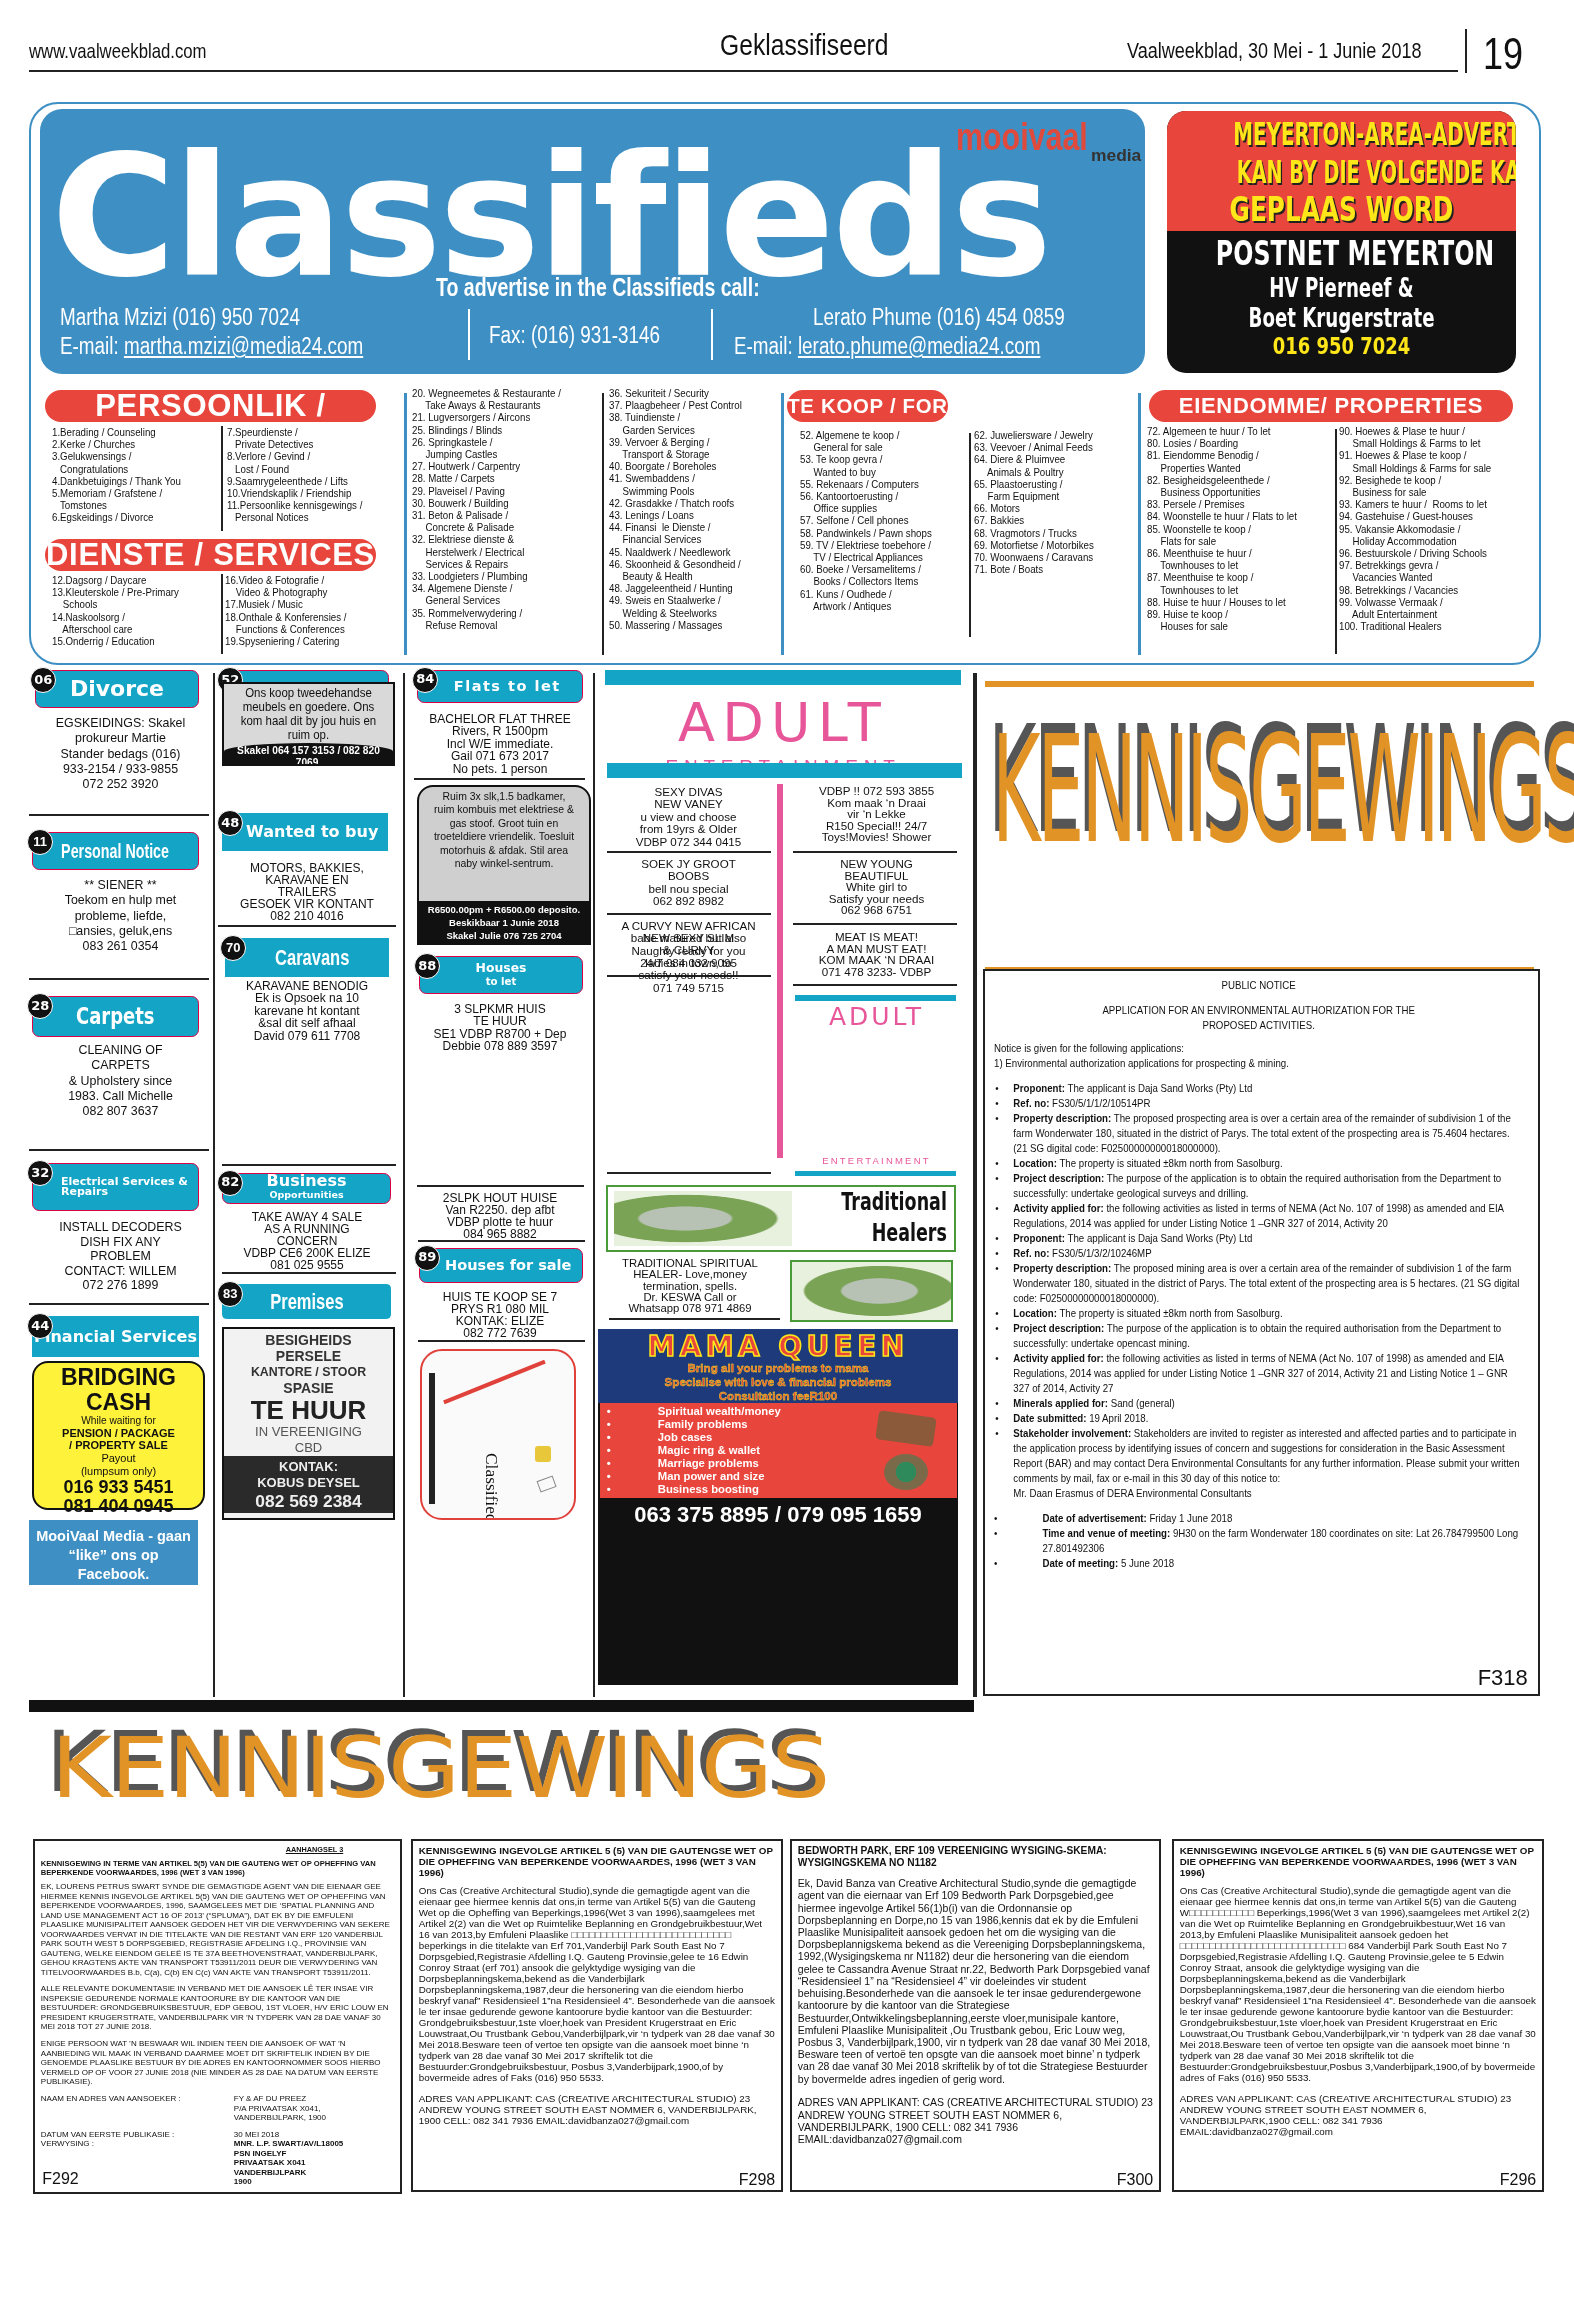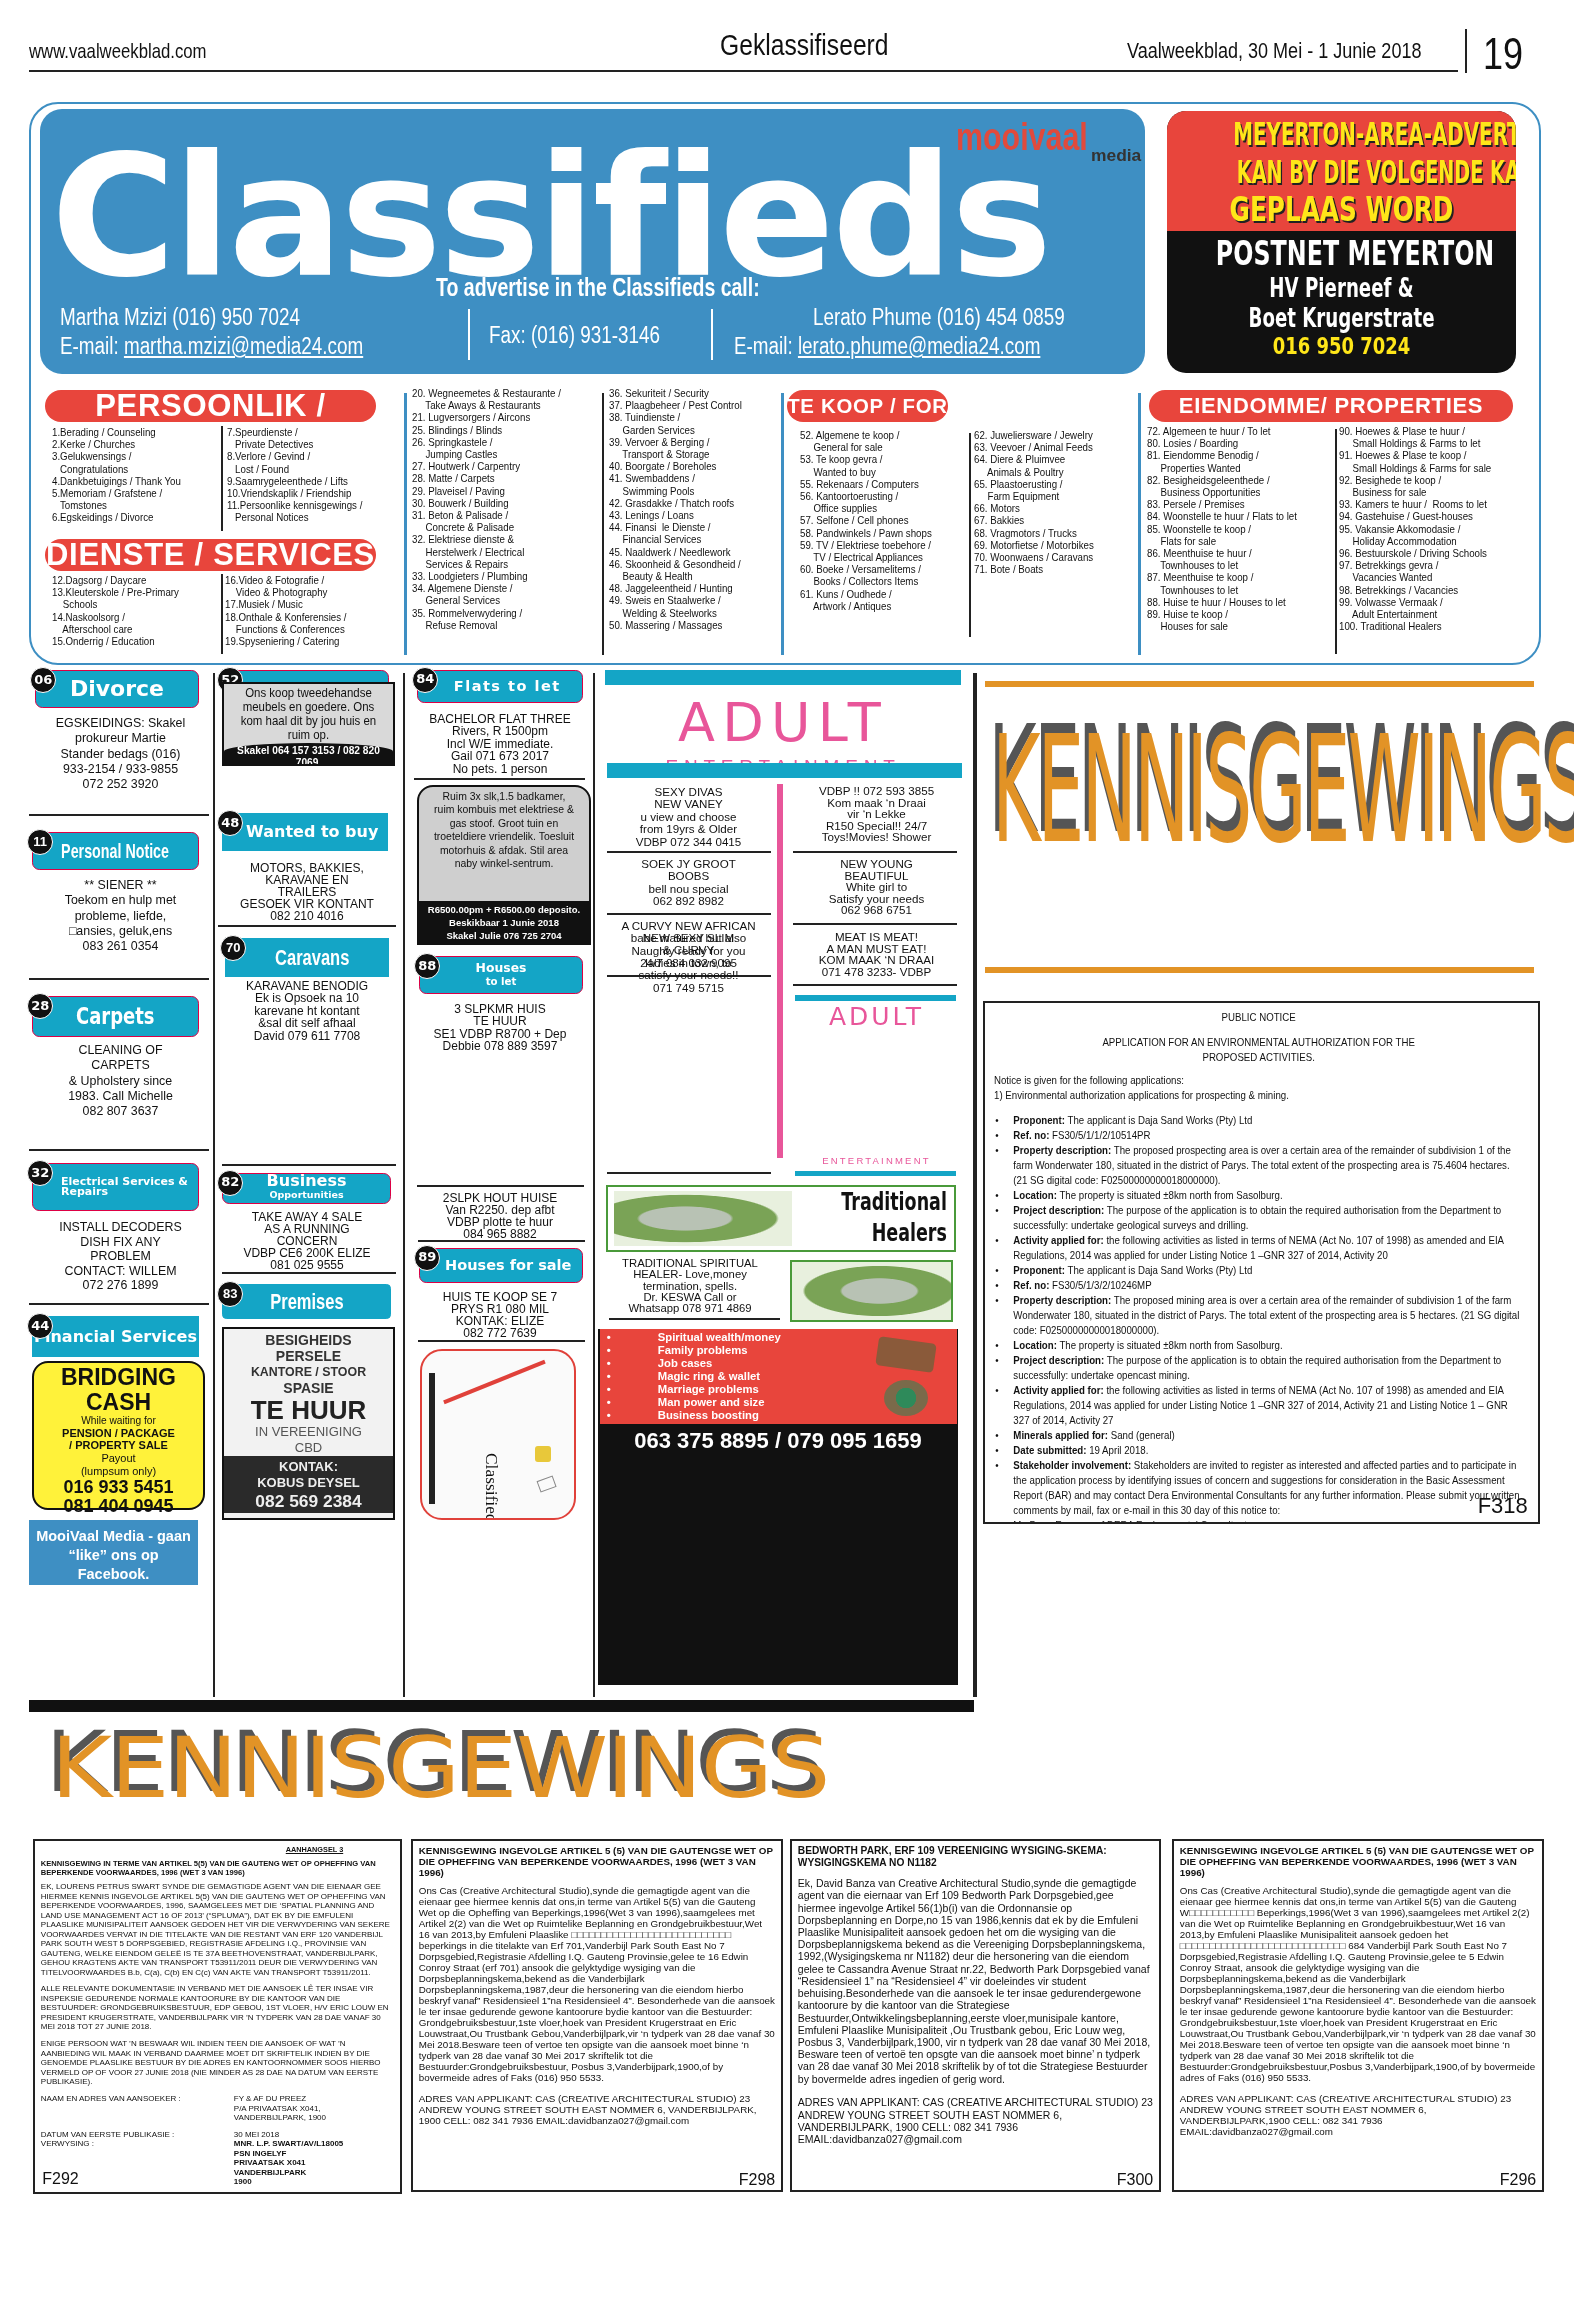--- a/index.html
+++ b/index.html
@@ -463,41 +463,47 @@
 </div>
 <div class="abs ad" style="left:603px;top:1258px;width:174px;white-space:pre;font-size:11.3px;line-height:11.3px">TRADITIONAL SPIRITUAL
 HEALER- Love,money
 termination, spells.
 Dr. KESWA Call or
 Whatsapp 078 971 4869</div>
 <div class="abs rule" style="left:609px;top:1318px;width:171px;height:1.5px"></div>
 <div class="abs" style="left:790px;top:1260px;width:163px;height:62px;border:2.9px solid #4a9a3a;background:radial-gradient(ellipse at 55% 50%,#b8c2b4 0 30%,#7aa356 32% 60%,#e8f0de 62%)"></div>
 
 <div class="abs" style="left:598px;top:1329px;width:360px;height:356px;background:#111">
+  <div style="background:#1f3a7a;height:74px;text-align:center;padding-top:2.9px">
+    <div style="font-size:28px;font-weight:900;color:#e8453c;-webkit-text-stroke:1.5px #ffe619;letter-spacing:4.4px;font-family:'DejaVu Sans',sans-serif;line-height:29px">MAMA QUEEN</div>
+    <div style="font-size:11.6px;font-weight:900;color:#e8453c;-webkit-text-stroke:0.4px #ffe619;line-height:14px">Bring all your problems to mama</div>
+    <div style="font-size:11.6px;font-weight:900;color:#e8453c;-webkit-text-stroke:0.4px #ffe619;line-height:14px">Specialise with love &amp; financial problems</div>
+    <div style="font-size:11.6px;font-weight:900;color:#e8453c;-webkit-text-stroke:0.4px #ffe619;line-height:14px">Consultation feeR100</div>
+  </div>
   <div style="background:#e8453c;height:95px;position:relative;padding:1.5px 0 0 7.3px;margin:0 1.5px">
     <div style="color:#fff;font-weight:bold;font-size:11.3px;line-height:13px">
       <div>•<span style="margin-left:47px">Spiritual wealth/money</span></div>
       <div>•<span style="margin-left:47px">Family problems</span></div>
       <div>•<span style="margin-left:47px">Job cases</span></div>
       <div>•<span style="margin-left:47px">Magic ring &amp; wallet</span></div>
       <div>•<span style="margin-left:47px">Marriage problems</span></div>
       <div>•<span style="margin-left:47px">Man power and size</span></div>
       <div>•<span style="margin-left:47px">Business boosting</span></div>
     </div>
     <div style="position:absolute;right:22px;top:11px;width:58px;height:29px;background:#8a5a3a;border-radius:4.4px;transform:rotate(8deg)"></div>
     <div style="position:absolute;right:29px;top:51px;width:44px;height:36px;background:radial-gradient(circle,#2e8a5a 0 35%,#7a6a4a 37%);border-radius:50%"></div>
   </div>
   <div style="color:#fff;font-weight:bold;font-size:22px;text-align:center;line-height:29px;padding-top:1.5px">063 375 8895 / 079 095 1659</div>
 </div>
 
 <div class="abs" style="left:985px;top:681px;width:549px;height:5.8px;background:#e29326"></div>
 <div class="abs kenn" style="left:992px;top:705px;font-size:109px;letter-spacing:-4.4px;transform:scaleX(.68) scaleY(1.35);transform-origin:left top">KENNISGEWINGS</div>
 <div class="abs" style="left:985px;top:967px;width:549px;height:5.8px;background:#e29326"></div>
 
-<div class="abs notice" style="left:983px;top:1001px;width:557px;height:523px;padding:7.3px 7.3px 0 8.7px;overflow:hidden">
+<div class="abs notice" style="left:983px;top:969px;width:557px;height:727px;padding:7.3px 7.3px 0 8.7px;overflow:hidden">
   <div class="pn" style="text-align:center;width:112%;font-size:11px">PUBLIC NOTICE</div>
   <div class="pn" style="text-align:center;width:112%;padding:10.2px 102px 7.3px;font-size:11px">APPLICATION FOR AN ENVIRONMENTAL AUTHORIZATION FOR THE PROPOSED  ACTIVITIES.</div>
   <div class="pn" style="width:112%">Notice is given for the following applications:</div>
   <div class="pn" style="width:112%;margin-bottom:10.2px">1)   Environmental authorization applications for  prospecting &amp; mining.</div>
   <div id="pn-bullets" class="pn" style="width:112%">
       <div style="position: relative; padding-left: 22px;"><span style="position: absolute; left: 1.5px;">•</span><b>Proponent:</b><span> The applicant is Daja Sand Works (Pty) Ltd</span></div>
       <div style="position: relative; padding-left: 22px;"><span style="position: absolute; left: 1.5px;">•</span><b>Ref. no:</b><span>  FS30/5/1/1/2/10514PR</span></div>
       <div style="position: relative; padding-left: 22px;"><span style="position: absolute; left: 1.5px;">•</span><b>Property description:</b><span> The proposed prospecting area is over a certain area of the remainder of subdivision 1 of the farm Wonderwater 180, situated in the district of Parys.  The total extent of the prospecting area is 75.4604 hectares. (21 SG digital code: F02500000000018000000).</span></div>
       <div style="position: relative; padding-left: 22px;"><span style="position: absolute; left: 1.5px;">•</span><b>Location:</b><span> The property is situated ±8km north from Sasolburg.</span></div>
       <div style="position: relative; padding-left: 22px;"><span style="position: absolute; left: 1.5px;">•</span><b>Project description:</b><span>  The purpose of the application is to obtain the required authorisation from the Department to successfully: undertake geological surveys and drilling.</span></div>

